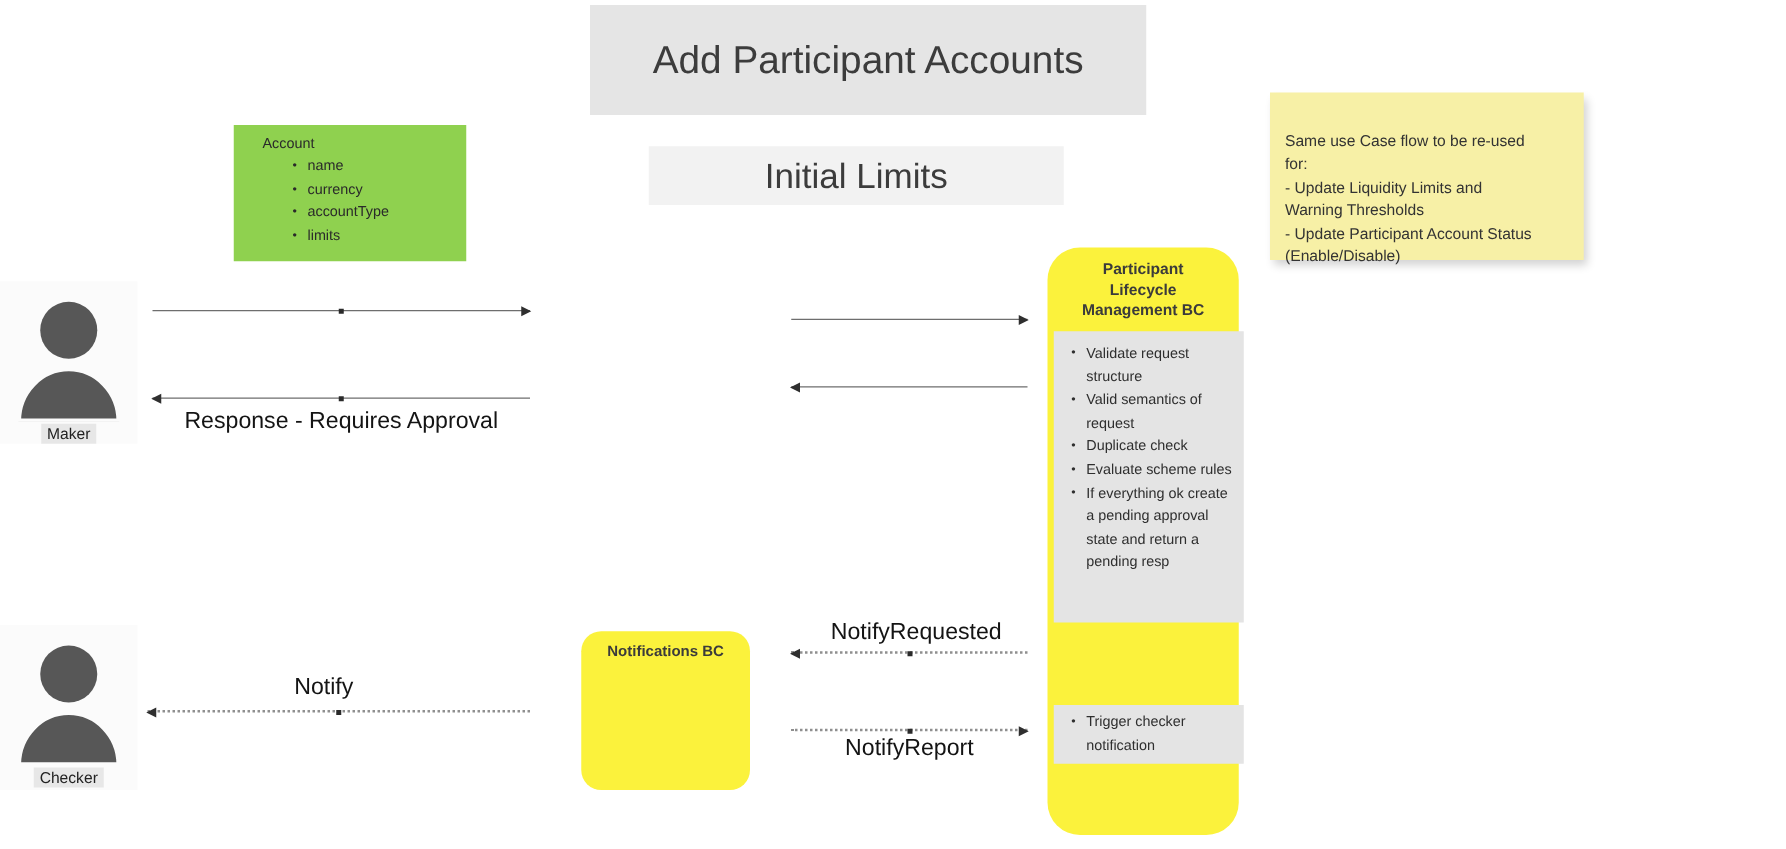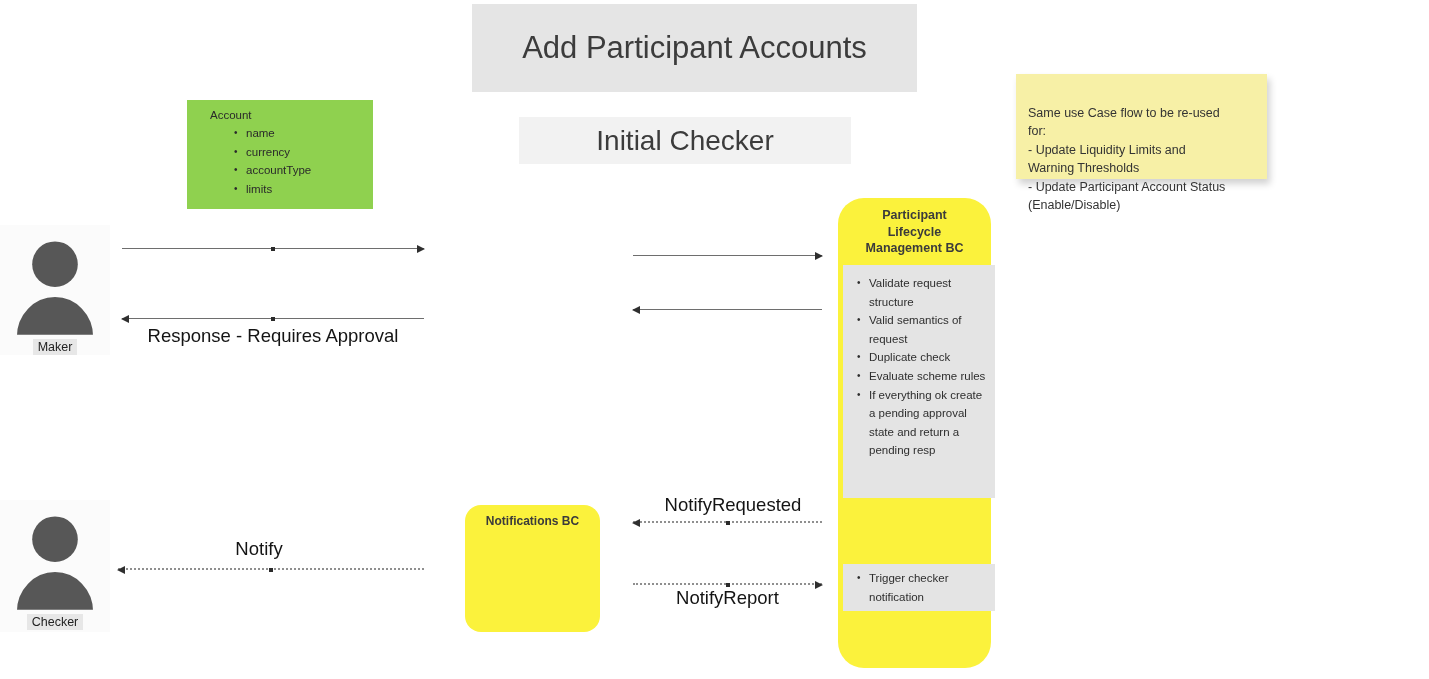--- a/index.html
+++ b/index.html
@@ -13,21 +13,21 @@
     display:flex;align-items:center;justify-content:center;font-size:28px;color:#3c3c3c;}
 
   
   .green-note{position:absolute;left:187px;top:100px;width:186px;height:109px;background:var(--green);
     box-sizing:border-box;padding:9px 10px 0 23px;font-size:11.5px;color:#2a2a2a;}
   .green-note ul{margin:3px 0 0;padding:0 0 0 24px;list-style:none;}
   .green-note li{position:relative;padding-left:12px;line-height:18.5px;}
   .green-note li::before{content:"•";position:absolute;left:0;top:0;font-size:10px;}
 
   
-  .sticky-note{position:absolute;left:1016px;top:74px;width:251px;height:105px;background:var(--sticky);
+  .sticky-note{position:absolute;left:1016px;top:74px;width:251px;height:134px;background:var(--sticky);
     box-sizing:border-box;padding:11px 12px;font-size:12.5px;line-height:18.5px;color:#333;
     white-space:pre-line;box-shadow:3px 5px 7px rgba(0,0,0,0.18);}
 
   
   .actor{position:absolute;width:110px;background:#fbfbfb;text-align:center;}
   .actor svg{display:block;margin:12px auto 0;}
   .actor-label{display:inline-block;margin-top:2px;background:#e7e7e7;padding:1px 5px;font-size:12.5px;color:#222;}
 
   
   .ybox{position:absolute;background:var(--yellow);box-sizing:border-box;text-align:center;}
@@ -48,21 +48,21 @@
 </style>
 </head>
 <body>
 
 <div class="stage">
 
   <div class="title-box">
     <span>Add Participant Accounts</span>
   </div>
   <div class="subtitle-box">
-    <span>Initial Checker</span>
+    <span>Initial Limits</span>
   </div>
 
   <div class="green-note">
     <div>Account</div>
     <ul>
       <li>name</li>
       <li>currency</li>
       <li>accountType</li>
       <li>limits</li>
     </ul>

